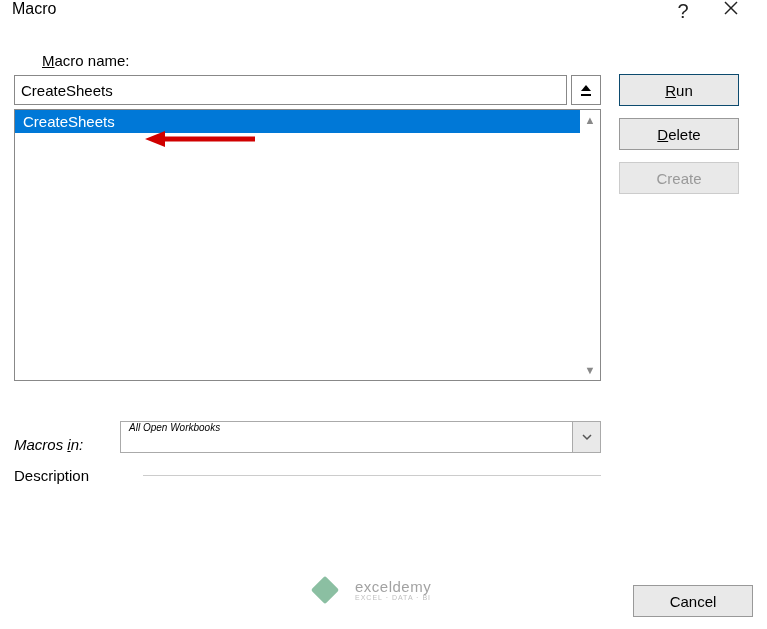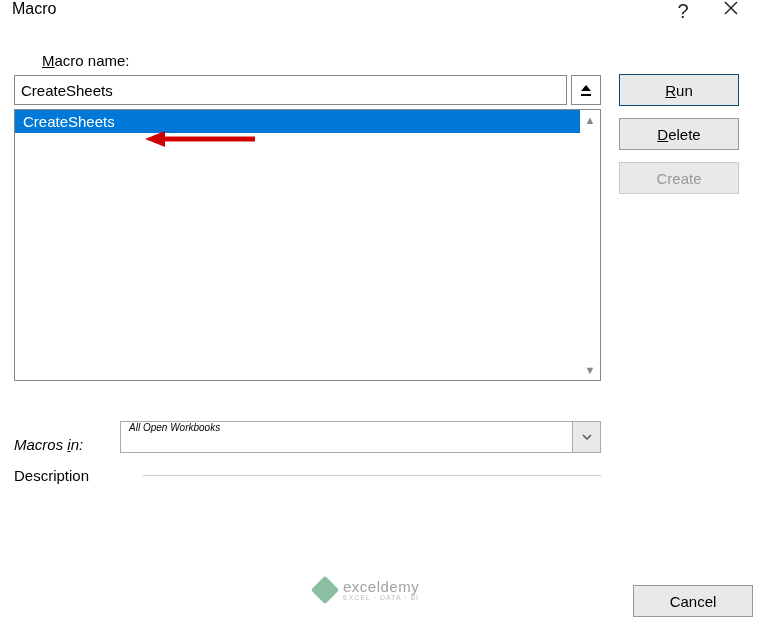--- a/index.html
+++ b/index.html
@@ -176,20 +176,21 @@
   pointer-events: none;
 }
 .watermark {
   position: absolute;
   left: 315px;
   bottom: 28px;
   display: flex;
   align-items: center;
   opacity: 0.55;
   pointer-events: none;
+  gap: 12px;
 }
 .wm-logo {
   width: 20px; height: 20px;
   background: #2e8b57;
   transform: rotate(45deg);
   margin-right: 8px;
   border-radius: 2px;
 }
 .wm-text { display: flex; flex-direction: column; line-height: 1; }
 .wm-main { font-size: 15px; color: #555; letter-spacing: 0.5px; }

